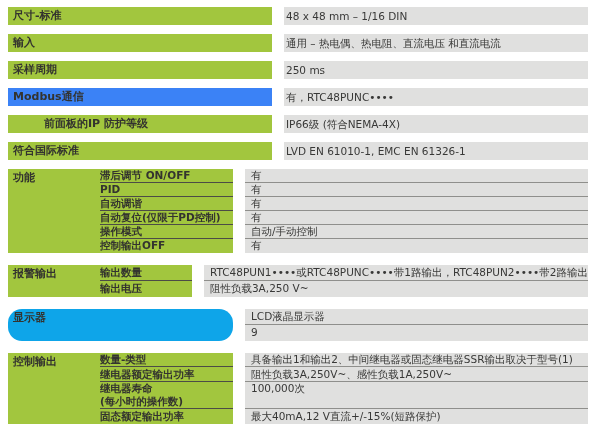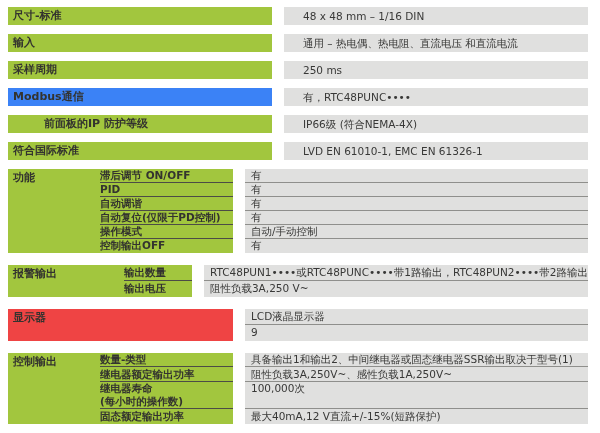--- a/index.html
+++ b/index.html
@@ -11,21 +11,21 @@
   }
   
   .srow { display:flex; height:18px; margin-bottom:9px; }
   .lcell {
     width:264px; box-sizing:border-box; background:#a2c63e;
     font-size:11px; font-weight:bold; line-height:18px; padding-left:5px;
     color:#33332f; white-space:nowrap; overflow:hidden;
   }
   .vcell {
     flex:1; margin-left:12px; background:#e0e0df;
-    font-size:10.5px; line-height:18px; padding-left:19px;
+    font-size:10.5px; line-height:18px; padding-left:2px;
     white-space:nowrap; overflow:hidden;
   }
   
   .section { display:flex; margin-bottom:12px; }
   .lblock { width:225px; background:#a2c63e; display:flex; }
   .stitle {
     width:92px; box-sizing:border-box; padding:1px 0 0 5px;
     font-size:11px; font-weight:bold; color:#33332f; white-space:nowrap;
   }
   .subcol { flex:1; display:flex; flex-direction:column; }
@@ -94,35 +94,35 @@
       <div class="vrow h14">有</div>
       <div class="vrow h14">有</div>
       <div class="vrow h14">有</div>
       <div class="vrow h14">有</div>
       <div class="vrow h14">自动/手动控制</div>
       <div class="vrow h14">有</div>
     </div>
   </div>
 
   <div class="section">
-    <div class="lblock" style="background: rgb(162, 198, 62); gap: 24px;">
+    <div class="lblock" style="background: rgb(162, 198, 62);">
       <div class="stitle">报警输出</div>
       <div class="subcol">
         <div class="subrow h16">输出数量</div>
         <div class="subrow h16">输出电压</div>
       </div>
     </div>
     <div class="vblock" style="background: rgb(224, 224, 223);">
       <div class="vrow h16">RTC48PUN1••••或RTC48PUNC••••带1路输出，RTC48PUN2••••带2路输出</div>
       <div class="vrow h16">阻性负载3A,250 V~</div>
     </div>
   </div>
 
   <div class="section">
-    <div class="lblock" style="background: #ef4444;">
+    <div class="lblock" style="background: #0ea5e9; border-radius: 14px;">
       <div class="stitle">显示器</div>
     </div>
     <div class="vblock" style="background: rgb(224, 224, 223);">
       <div class="vrow h16">LCD液晶显示器</div>
       <div class="vrow h16">9</div>
     </div>
   </div>
 
   <div class="section">
     <div class="lblock" style="background: rgb(162, 198, 62); justify-content: center;">

